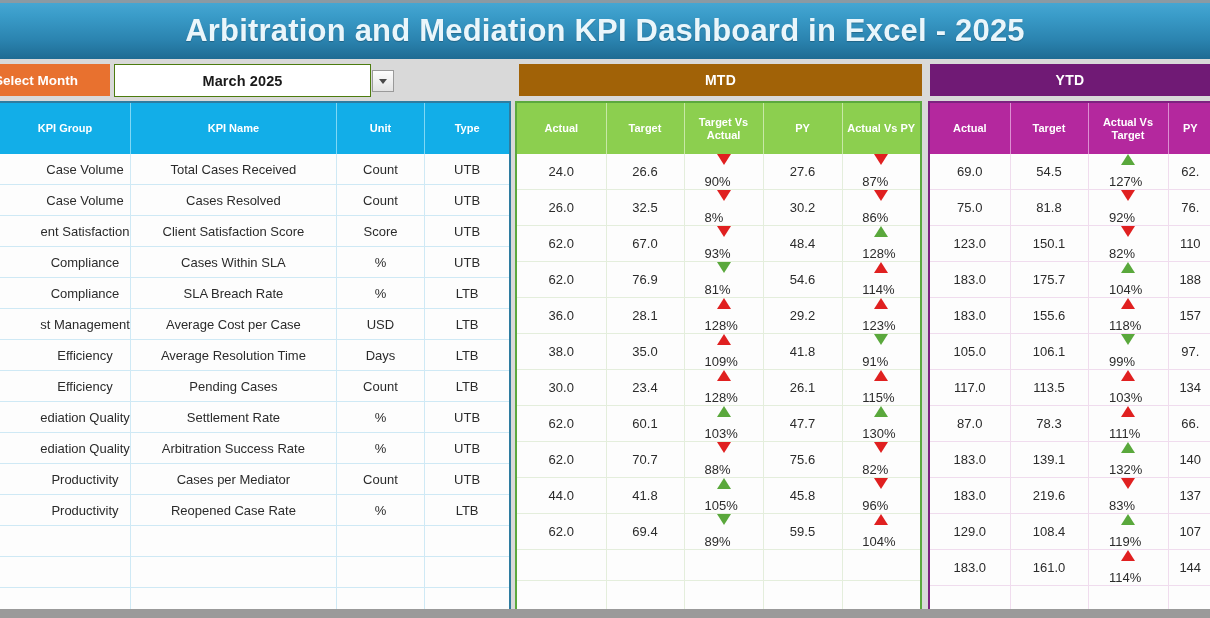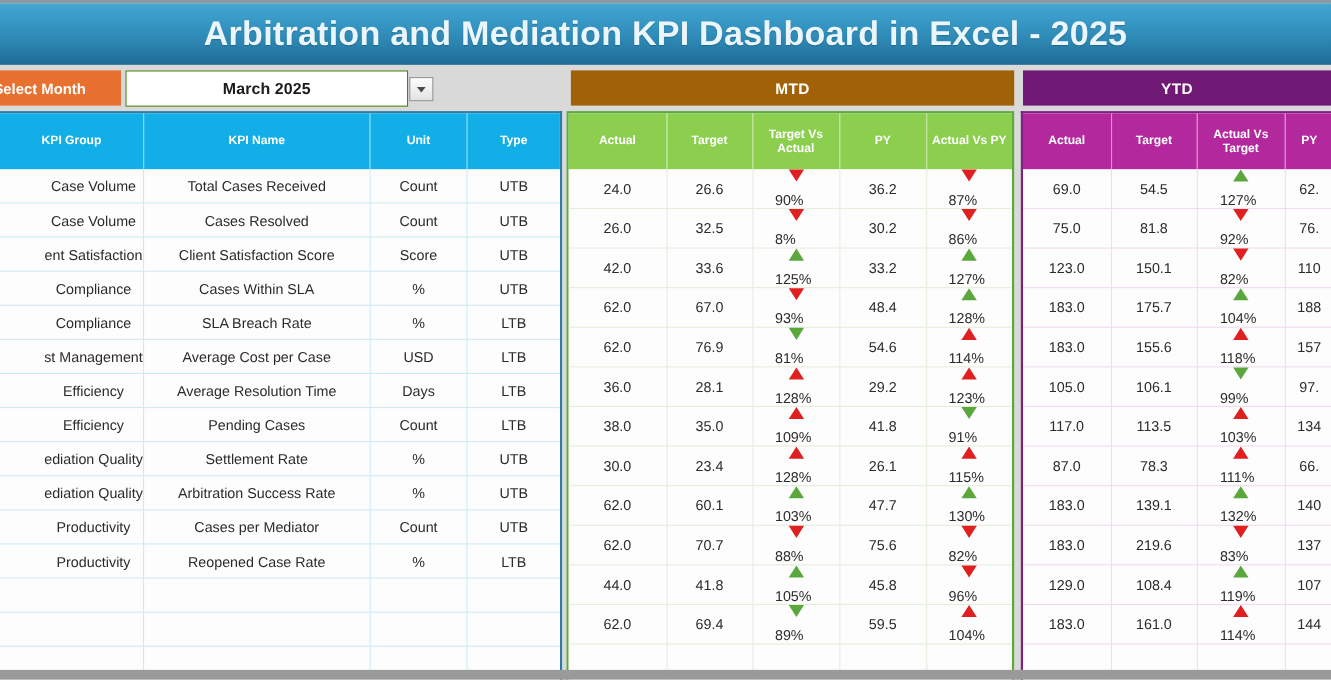--- a/index.html
+++ b/index.html
@@ -261,21 +261,21 @@
         <tbody id="body-mtd">
             <tr>
               <td>24.0</td>
               <td>26.6</td>
               <td>
                 <div class="var">
                   <span class="ar down r"></span>
                   <span class="pct">90%</span>
                 </div>
               </td>
-              <td>36.2</td>
+              <td>27.6</td>
               <td>
                 <div class="var">
                   <span class="ar down r"></span>
                   <span class="pct">87%</span>
                 </div>
               </td>
             </tr>
             <tr>
               <td>26.0</td>
               <td>32.5</td>
@@ -283,37 +283,20 @@
                 <div class="var">
                   <span class="ar down r"></span>
                   <span class="pct">8%</span>
                 </div>
               </td>
               <td>30.2</td>
               <td>
                 <div class="var">
                   <span class="ar down r"></span>
                   <span class="pct">86%</span>
-                </div>
-              </td>
-            </tr>
-            <tr>
-              <td>42.0</td>
-              <td>33.6</td>
-              <td>
-                <div class="var">
-                  <span class="ar up g"></span>
-                  <span class="pct">125%</span>
-                </div>
-              </td>
-              <td>33.2</td>
-              <td>
-                <div class="var">
-                  <span class="ar up g"></span>
-                  <span class="pct">127%</span>
                 </div>
               </td>
             </tr>
             <tr>
               <td>62.0</td>
               <td>67.0</td>
               <td>
                 <div class="var">
                   <span class="ar down r"></span>
                   <span class="pct">93%</span>

